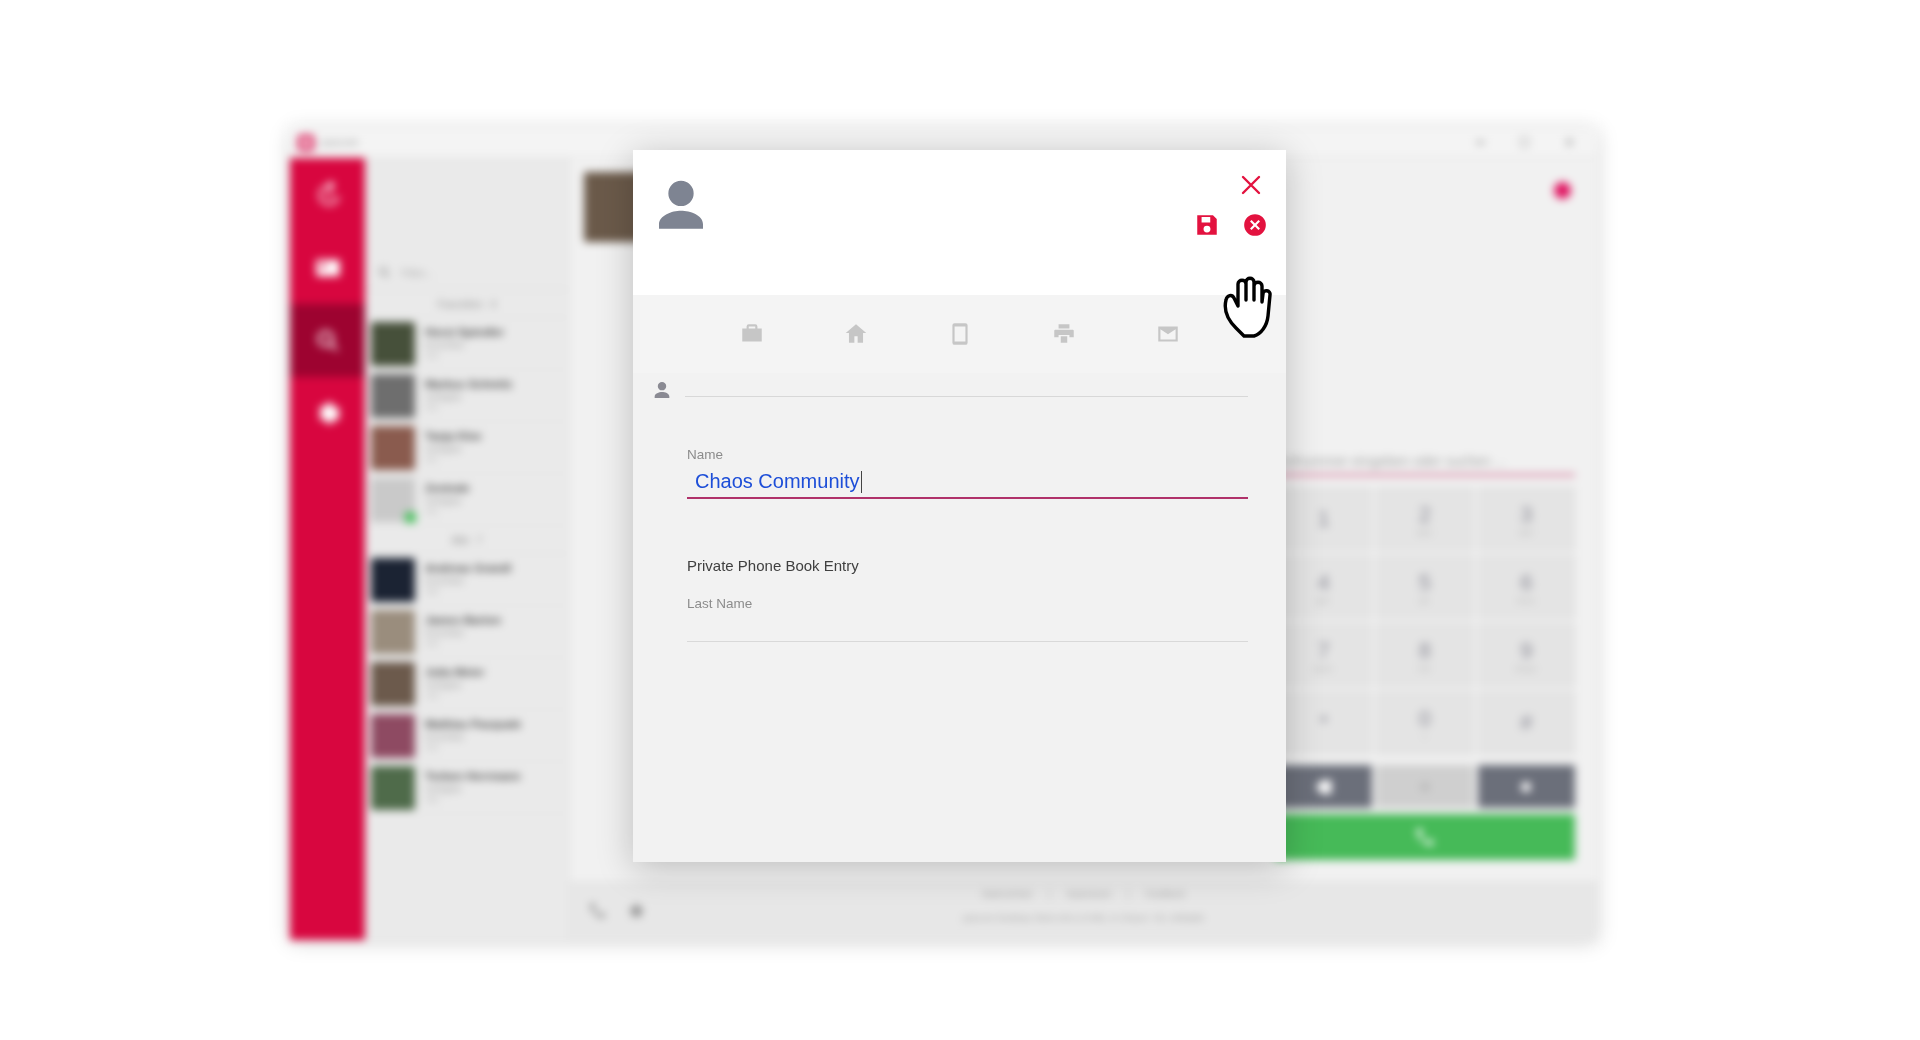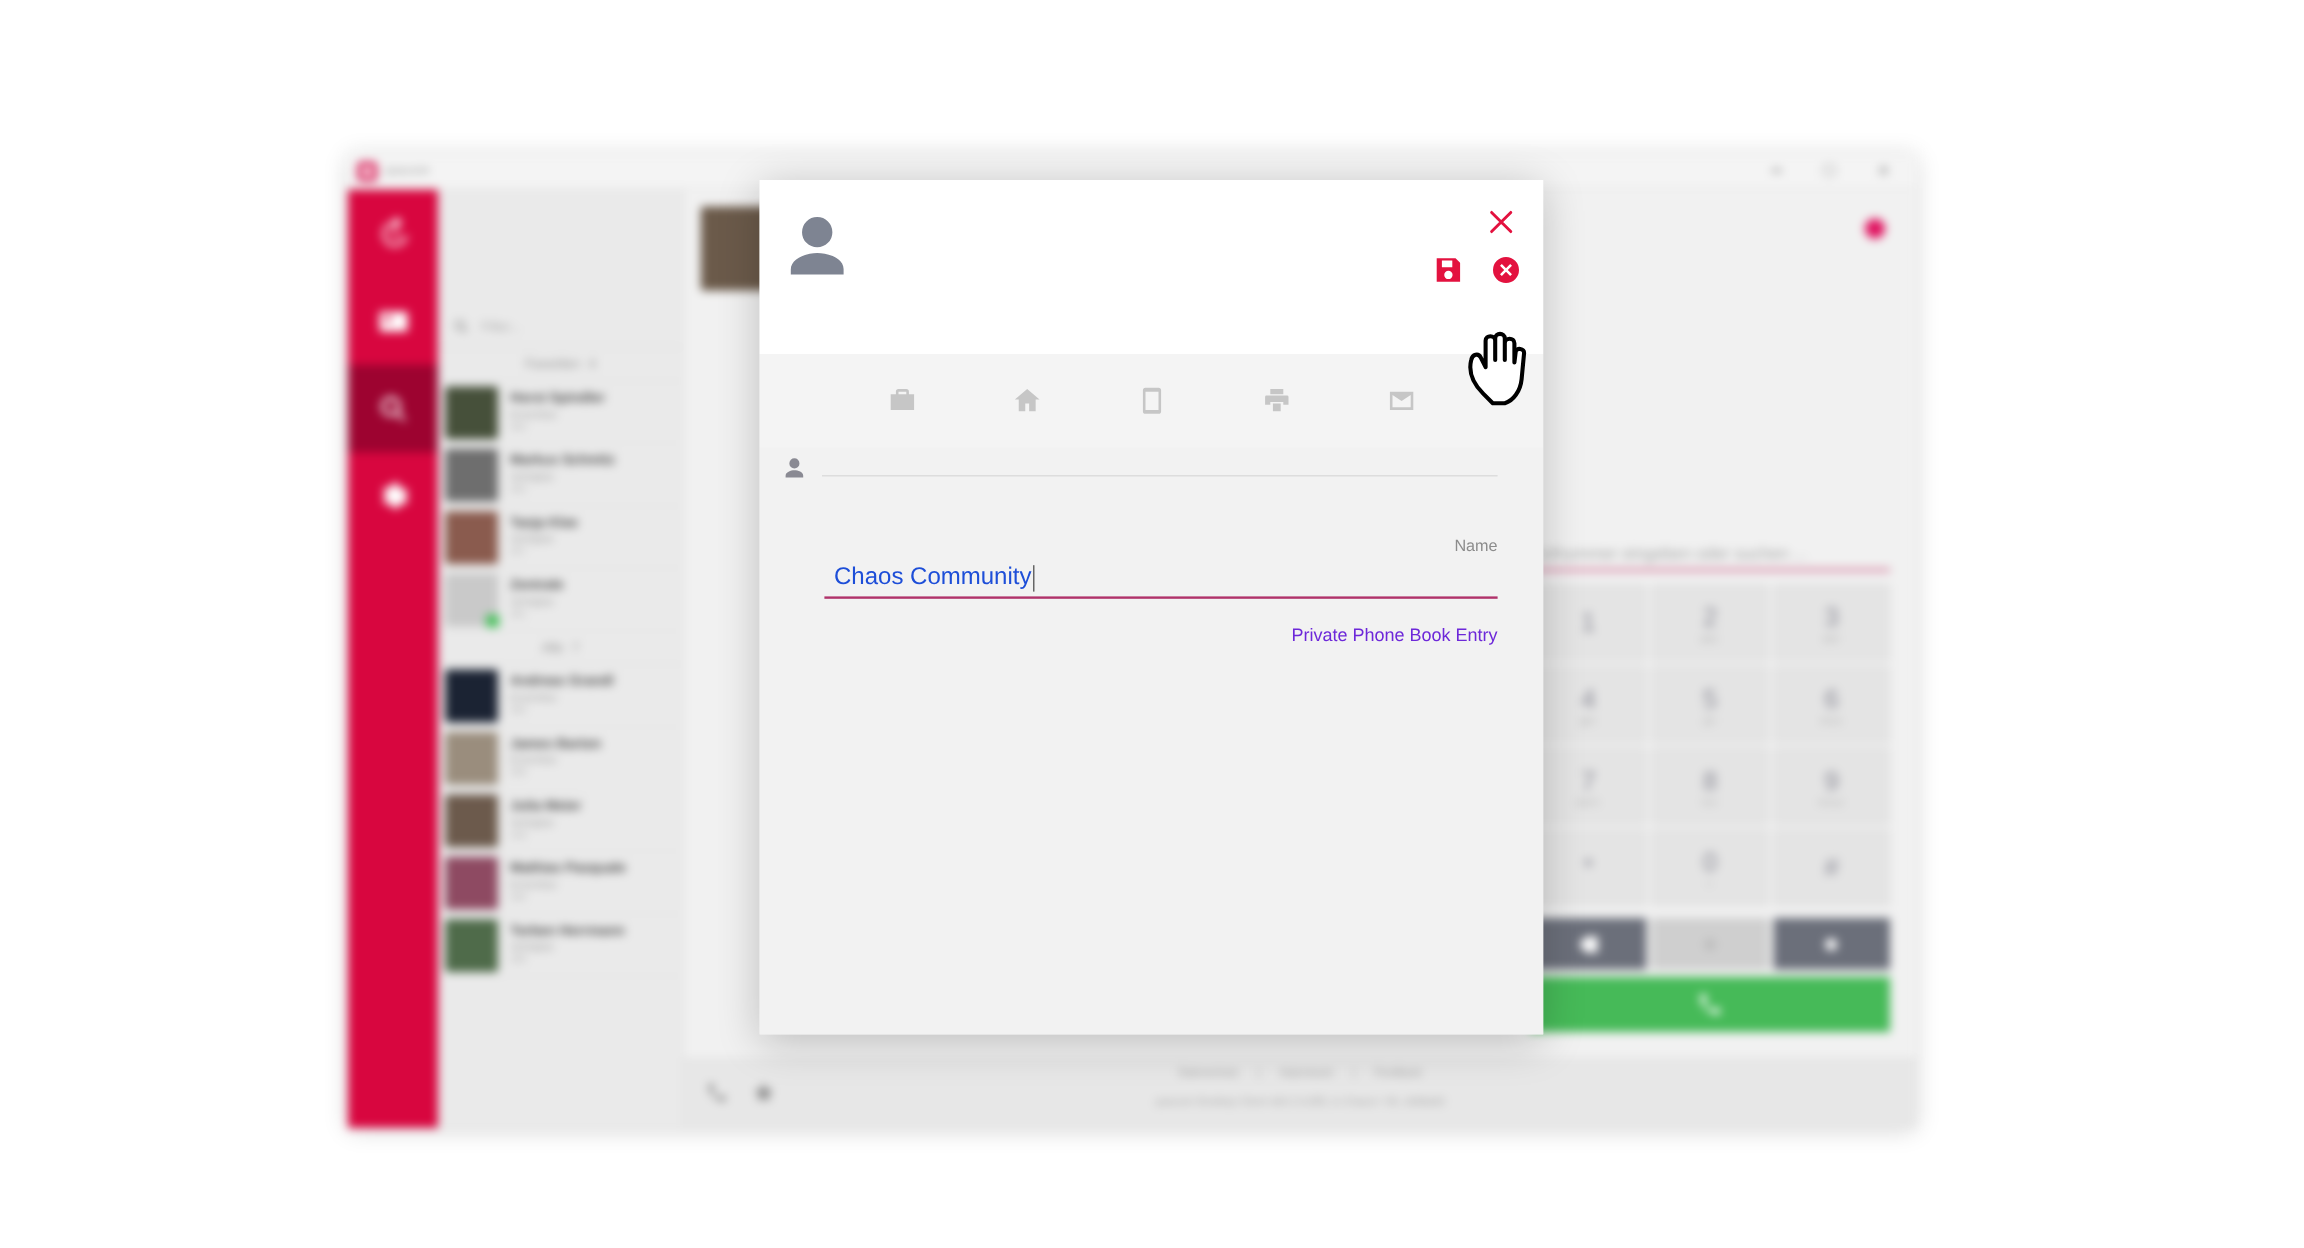--- a/index.html
+++ b/index.html
@@ -147,39 +147,39 @@
   .dlg-tools .tbtn{ width:26px; height:26px; cursor:pointer; display:flex; align-items:center; justify-content:center;}
   .dlg-tools .tbtn svg{ width:26px; height:26px; fill:#e3123f;}
 
   .dlg-tabs{
     height:78px; display:flex; align-items:center; justify-content:center;
     gap:74px; background:#f4f4f4;
   }
   .dlg-tab{ width:30px; height:30px; display:flex; align-items:center; justify-content:center; cursor:pointer;}
   .dlg-tab svg{ width:26px; height:26px; fill:#c6c6c6;}
 
-  .dlg-body{ padding:0 0 0 0; background:#f2f2f2; height:489px; position:relative;text-align:right;}
+  .dlg-body{ padding:0 0 0 0; background:#f2f2f2; height:489px; position:relative;}
 
   .row-person{
     display:flex; align-items:center; gap:12px; padding:6px 38px 0 18px;
   }
   .row-person svg{ width:22px; height:22px; fill:#8a8a93; flex:none;}
   .row-person .line{ flex:1; height:1px; background:#d8d8d8; margin-top:12px;}
 
   .field{ padding:0 38px 0 54px; }
   .field .lbl{ font-size:13.5px; color:#8c8c8c; }
   .field .val{
     font-size:20px; color:#1d4ed8; padding:8px 0 4px 8px;
     display:flex; align-items:center; min-height:30px;
   }
   .caret{ display:inline-block; width:1px; height:22px; background:#444; margin-left:1px;}
   .field .ul{ height:1px; background:#d9d9d9; }
   .field .ul.active{ height:1.6px; background:#b0326a; }
 
-  .section-title{ padding:22px 38px 0 36px; font-size:15px; color:#6d28d9; }
+  .section-title{ padding:22px 38px 0 54px; font-size:15px; color:#404040;margin-top:36px; }
   .blank-sp{ height:46px; }
 </style>
 </head>
 <body>
 
 <div id="stage">
 
   <div id="bg-window">
 
     <div class="bg-titlebar">
@@ -495,20 +495,27 @@
         <div class="val">
           <span>Chaos Community</span>
             <span class="caret"></span>
         </div>
         <div class="ul active"></div>
       </div>
 
       <div class="section-title">Private Phone Book Entry</div>
 
 
+      <div class="field" style="margin-top:22px;">
+        <div class="lbl">Last Name</div>
+        <div class="val">
+          <span></span>
+        </div>
+        <div class="ul"></div>
+      </div>
 
       <div class="field" style="margin-top:22px;">
         <div class="val">
           <span></span>
         </div>
       </div>
     </div>
   </div>
 
   <svg id="cursor" style="position:absolute;left:1216px;top:268px;width:64px;height:72px;" viewBox="0 0 64 72">

